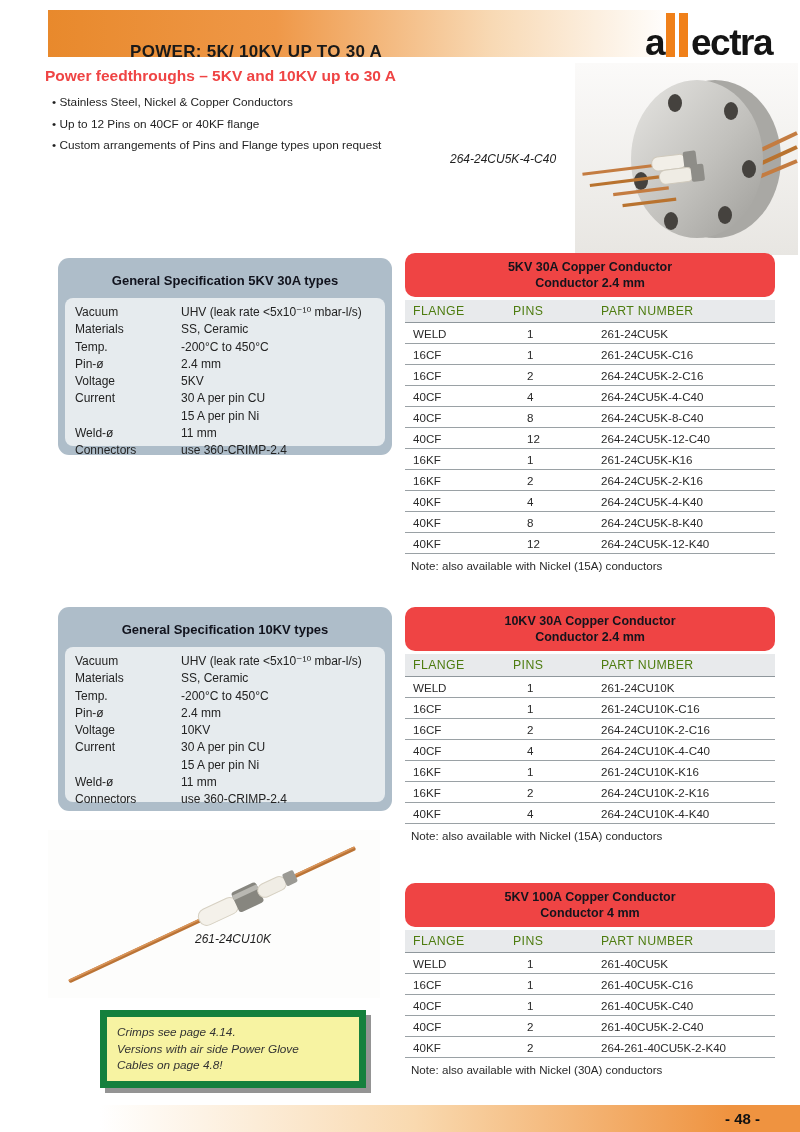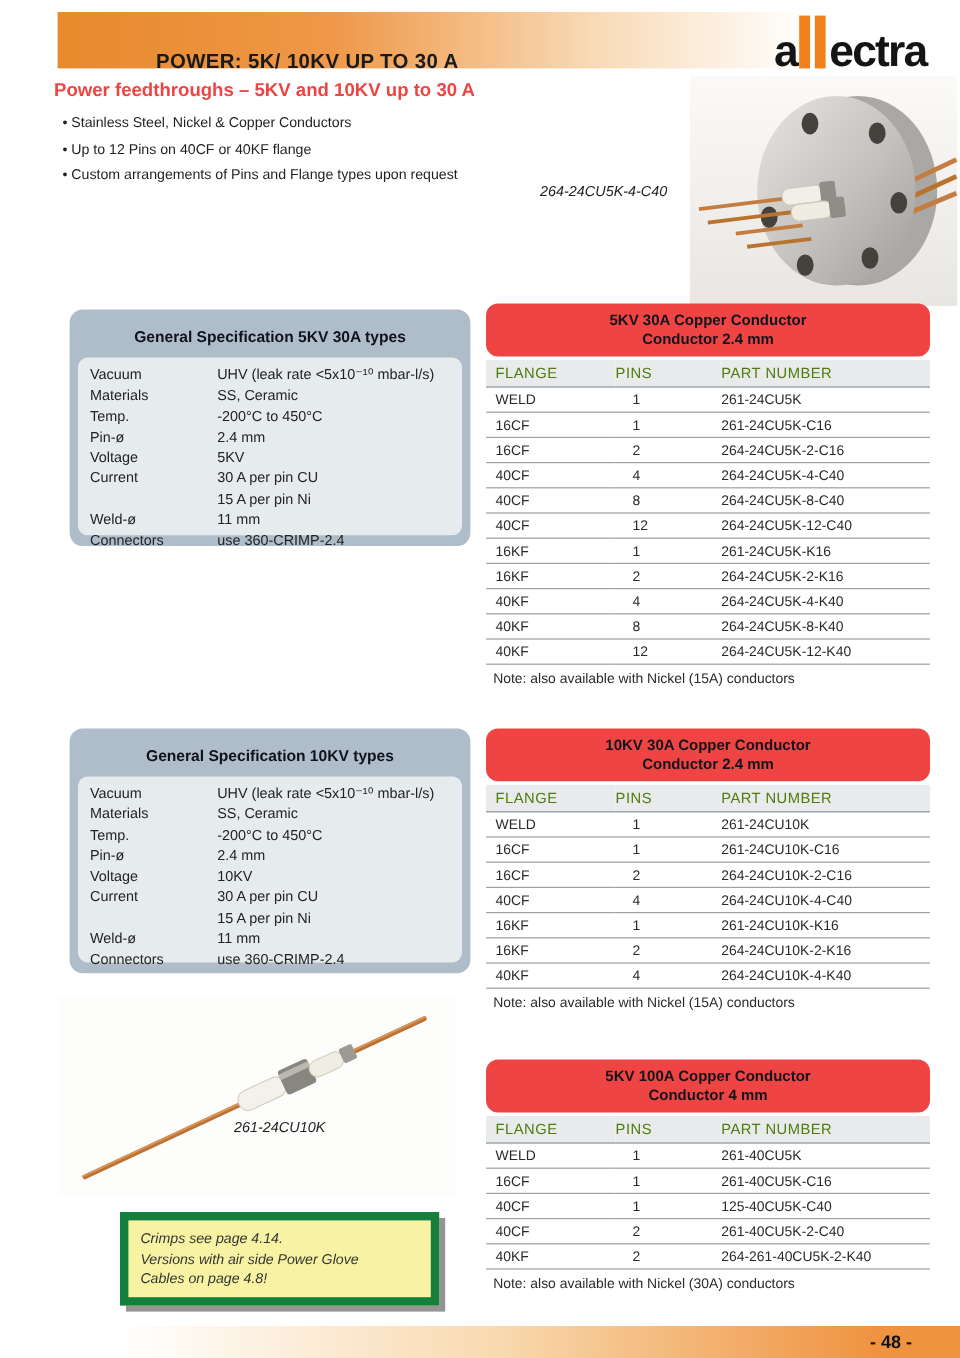--- a/index.html
+++ b/index.html
@@ -394,21 +394,21 @@
           <td>261-40CU5K</td>
         </tr>
         <tr>
           <td>16CF</td>
           <td>1</td>
           <td>261-40CU5K-C16</td>
         </tr>
         <tr>
           <td>40CF</td>
           <td>1</td>
-          <td>125-40CU5K-C40</td>
+          <td>261-40CU5K-C40</td>
         </tr>
         <tr>
           <td>40CF</td>
           <td>2</td>
           <td>261-40CU5K-2-C40</td>
         </tr>
         <tr>
           <td>40KF</td>
           <td>2</td>
           <td>264-261-40CU5K-2-K40</td>

